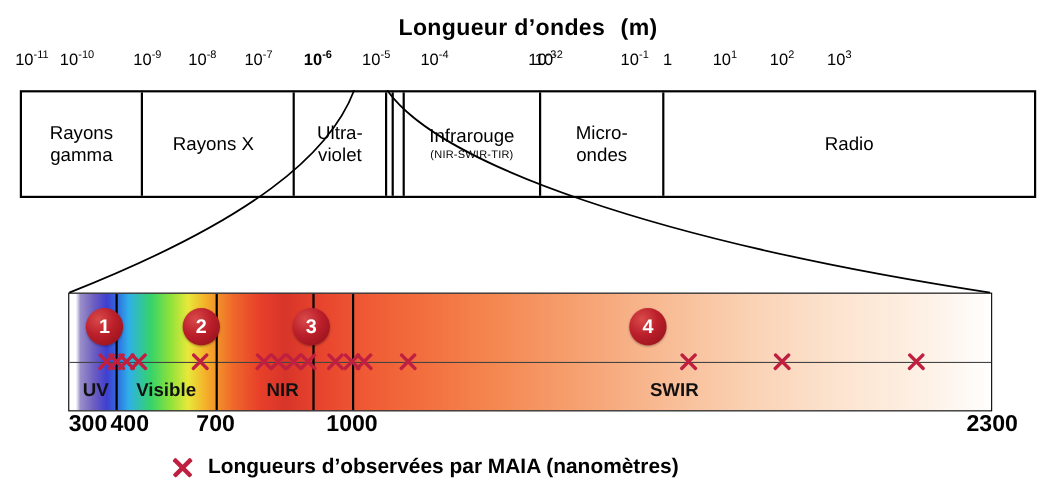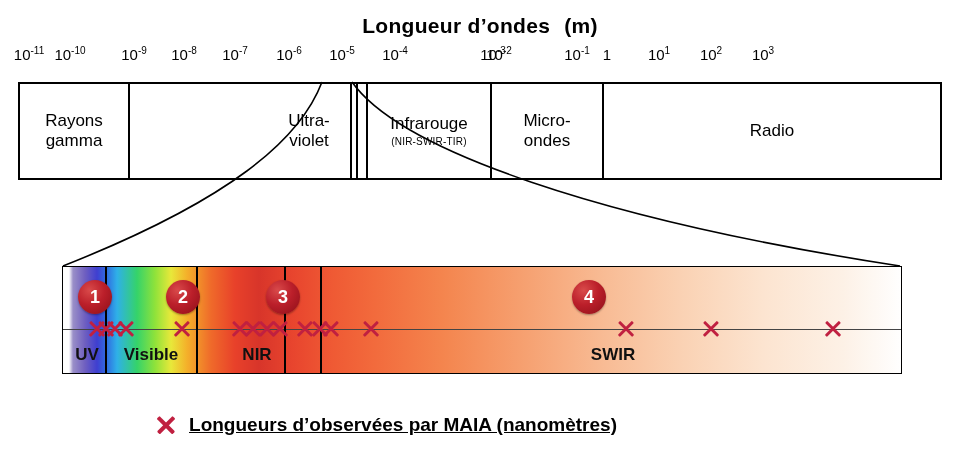--- a/index.html
+++ b/index.html
@@ -219,21 +219,20 @@
 
   
   .legend {
     position: absolute;
     left: 0;
     top: 414px;
     width: 772px;
     display: flex;
     justify-content: center;
     gap: 12px;
-    text-decoration: underline;
   }
   .legend .legend-x {
     position: relative;
     width: 22px;
     height: 22px;
     flex: 0 0 auto;
   }
   .legend .legend-x::before, .legend .legend-x::after {
     content: "";
     position: absolute;
@@ -259,36 +258,39 @@
   <div class="title">
     <span>Longueur  d’ondes</span><span class="unit">(m)</span>
   </div>
 
   <div class="scale" id="scale">
       <div class="tick" style="left: 11px;"><span>10</span><sup>-11</sup></div>
       <div class="tick" style="left: 52px;"><span>10</span><sup>-10</sup></div>
       <div class="tick" style="left: 116px;"><span>10</span><sup>-9</sup></div>
       <div class="tick" style="left: 166px;"><span>10</span><sup>-8</sup></div>
       <div class="tick" style="left: 217px;"><span>10</span><sup>-7</sup></div>
-      <div class="tick" style="left: 271px;"><span>10</span><sup>-6</sup></div>
+      <div class="tick" style="left: 271px; font-weight: bold;"><span>10</span><sup>-6</sup></div>
       <div class="tick" style="left: 324px;"><span>10</span><sup>-5</sup></div>
       <div class="tick" style="left: 377px;"><span>10</span><sup>-4</sup></div>
       <div class="tick" style="left: 443px; margin-left: 32px;"><span>10</span><sup>-3</sup></div>
       <div class="tick" style="left: 481px;"><span>10</span><sup>-2</sup></div>
       <div class="tick" style="left: 536px; margin-left: 23px;"><span>10</span><sup>-1</sup></div>
       <div class="tick" style="left: 589px;"><span>1</span></div>
       <div class="tick" style="left: 641px;"><span>10</span><sup>1</sup></div>
       <div class="tick" style="left: 693px;"><span>10</span><sup>2</sup></div>
       <div class="tick" style="left: 745px;"><span>10</span><sup>3</sup></div>
     </div>
 
   <div class="bands" id="bands">
       <div class="band" style="left: 0px; width: 110px;">
         <span class="l1">Rayons</span>
         <span class="l2">gamma</span>
+      </div>
+      <div class="band" style="left: 102px; width: 146px;">
+        <span class="l1">Rayons X</span>
       </div>
       <div class="band" style="left: 248px; width: 84px; align-items: center;">
         <span class="l1">Ultra-</span>
         <span class="l2">violet</span>
       </div>
       <div class="band" style="left: 324px; width: 14px;"></div>
       <div class="band" style="left: 338px; width: 10px;"></div>
       <div class="band" style="left: 348px; width: 124px;">
         <span class="l1">Infrarouge</span>
         <span class="sub">(NIR-SWIR-TIR)</span>
@@ -340,19 +342,26 @@
       </div>
       <div class="cmark" style="left: 526px; top: 30px;">
         <span>4</span>
       </div>
       <div class="zlabel" style="left: 24px; top: 78px;">UV</div>
       <div class="zlabel" style="left: 88px; top: 78px;">Visible</div>
       <div class="zlabel" style="left: 194px; top: 78px;">NIR</div>
       <div class="zlabel" style="left: 530px; top: 78px; margin-left: 20px;">SWIR</div>
     </div>
 
+  <div class="axisnums" id="axisnums">
+      <div class="num" style="left: 80px;">300</div>
+      <div class="num" style="left: 118px;">400</div>
+      <div class="num" style="left: 196px;">700</div>
+      <div class="num" style="left: 320px;">1000</div>
+      <div class="num" style="left: 902px;">2300</div>
+    </div>
 
   <div class="legend">
     <span class="legend-x"></span>
     <span class="legend-text">Longueurs d’observées par MAIA (nanomètres)</span>
   </div>
 
 </div>
 
 </body></html>

